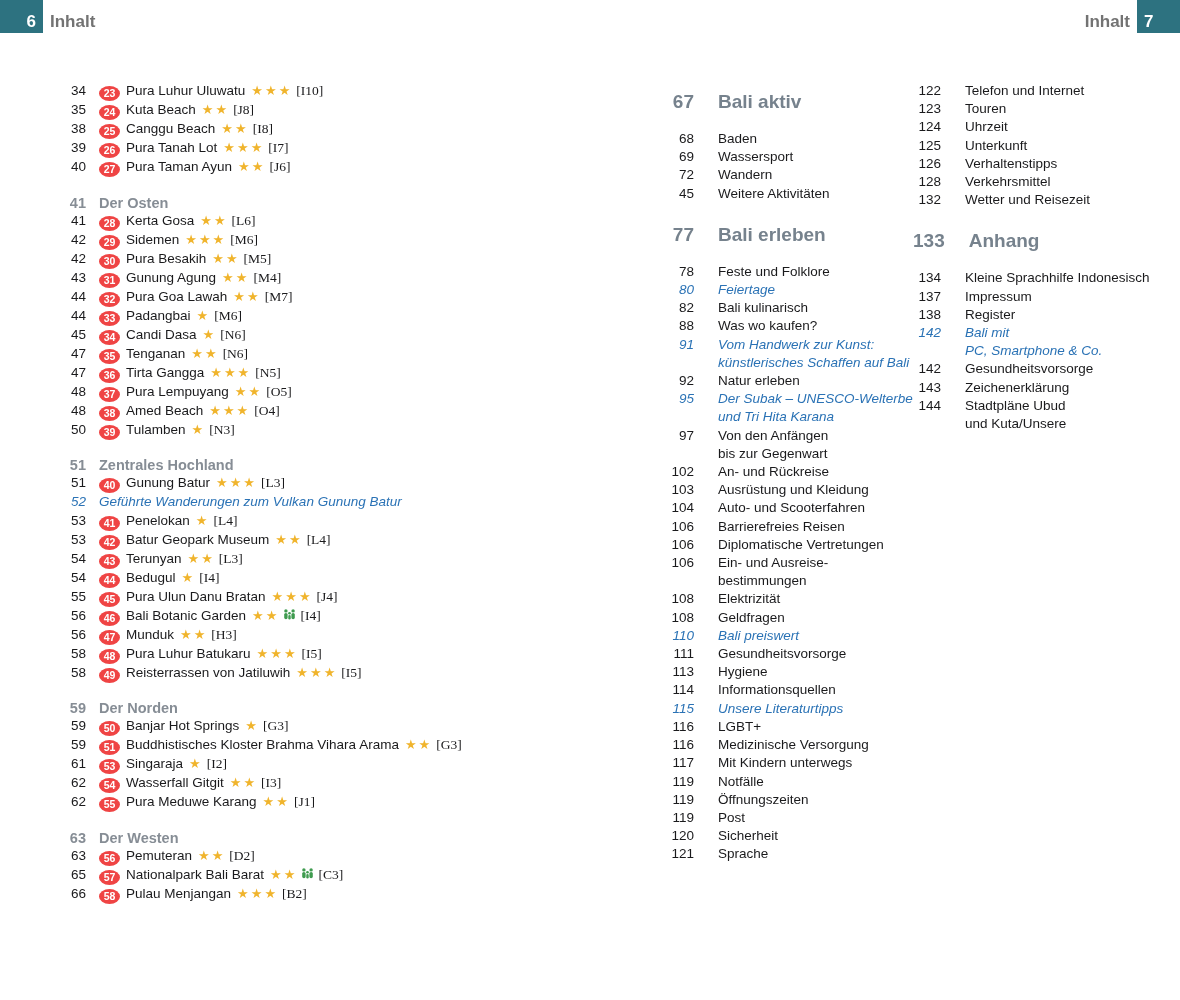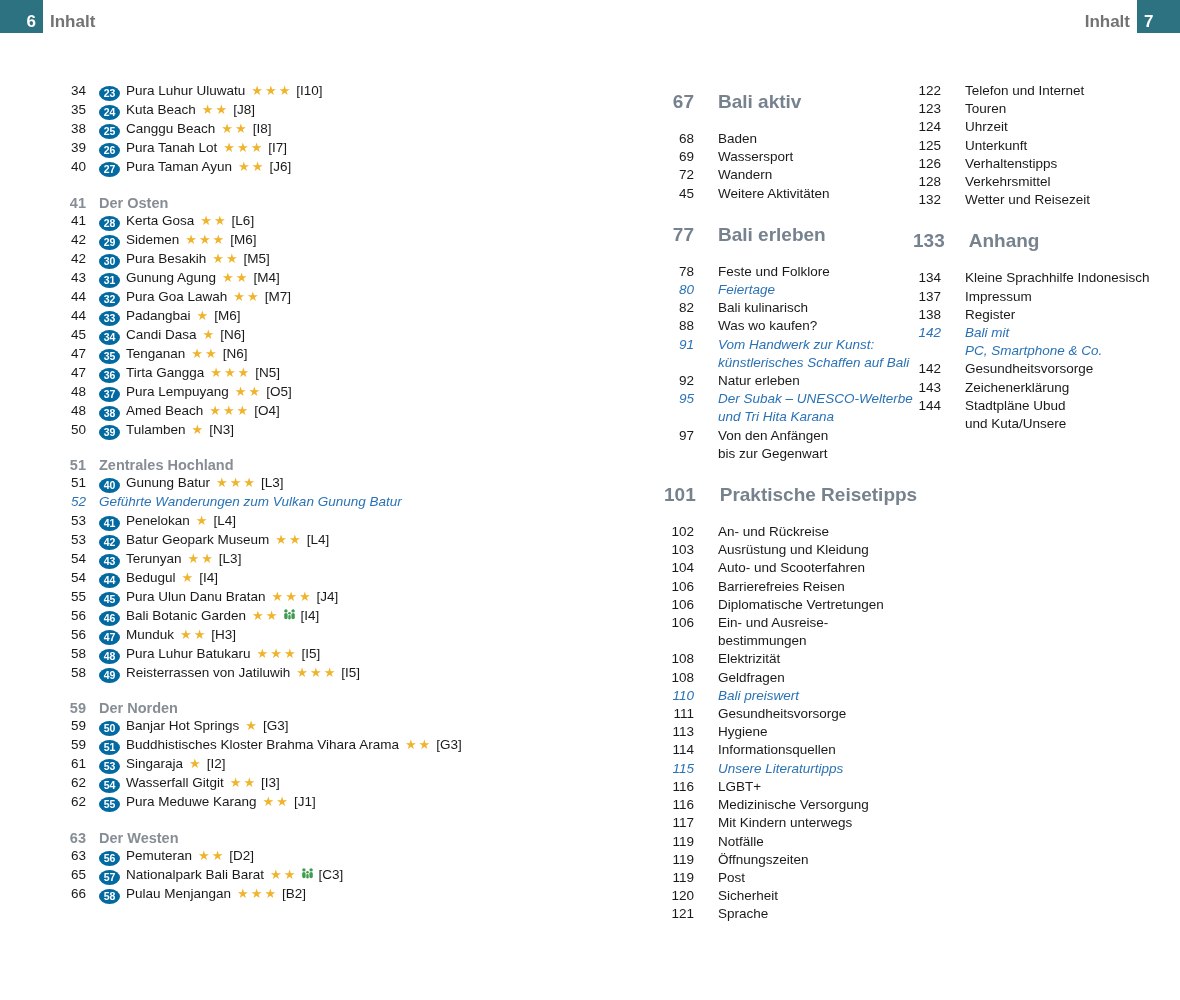--- a/index.html
+++ b/index.html
@@ -35,25 +35,25 @@
   
   .row.section{margin-top:16.5px;font-weight:bold;font-size:14.5px;color:#868d95;}
   
   .row.chapter{margin-top:20px;margin-bottom:16px;font-weight:bold;font-size:19px;line-height:24px;color:#76828d;}
   .row.chapter:first-child{margin-top:8px;}
   
   .row.tip{color:#2a72b5;font-style:italic;}
   
   .badge{
     display:inline-block;vertical-align:-2px;width:21px;height:15px;border-radius:50%;
-    background:#0369a1;color:#ffffff;font-weight:bold;font-size:10.5px;line-height:15px;
+    background:#ef4444;color:#ffffff;font-weight:bold;font-size:10.5px;line-height:15px;
     text-align:center;margin-right:6px;font-style:normal;
   }
   .stars{color:#f0b42c;font-size:13px;letter-spacing:2px;margin-left:6px;}
-  .mapref{margin-left:4px;}
+  .mapref{margin-left:4px;font-family:Liberation Serif, serif;}
   .fam{margin-left:4px;vertical-align:-1px;}
   .cont{line-height:18.2px;}
 </style>
 </head>
 <body>
 
 <div class="pagebar" id="bar-left">
   <span class="num">6</span>
 </div>
 <div class="runhead" id="head-left">Inhalt</div>
@@ -293,24 +293,20 @@
       <div class="body"><span>Natur erleben</span></div>
     </div>
     <div class="row tip">
       <span class="page">95</span>
       <div class="body"><span>Der Subak – UNESCO-Welterbe</span><div class="cont">und Tri Hita Karana</div></div>
     </div>
     <div class="row plain">
       <span class="page">97</span>
       <div class="body"><span>Von den Anfängen</span><div class="cont">bis zur Gegenwart</div></div>
     </div>
-    <div class="row chapter">
-      <span class="page">101</span>
-      <div class="body"><span>Praktische Reisetipps</span></div>
-    </div>
     <div class="row plain">
       <span class="page">102</span>
       <div class="body"><span>An- und Rückreise</span></div>
     </div>
     <div class="row plain">
       <span class="page">103</span>
       <div class="body"><span>Ausrüstung und Kleidung</span></div>
     </div>
     <div class="row plain">
       <span class="page">104</span>

